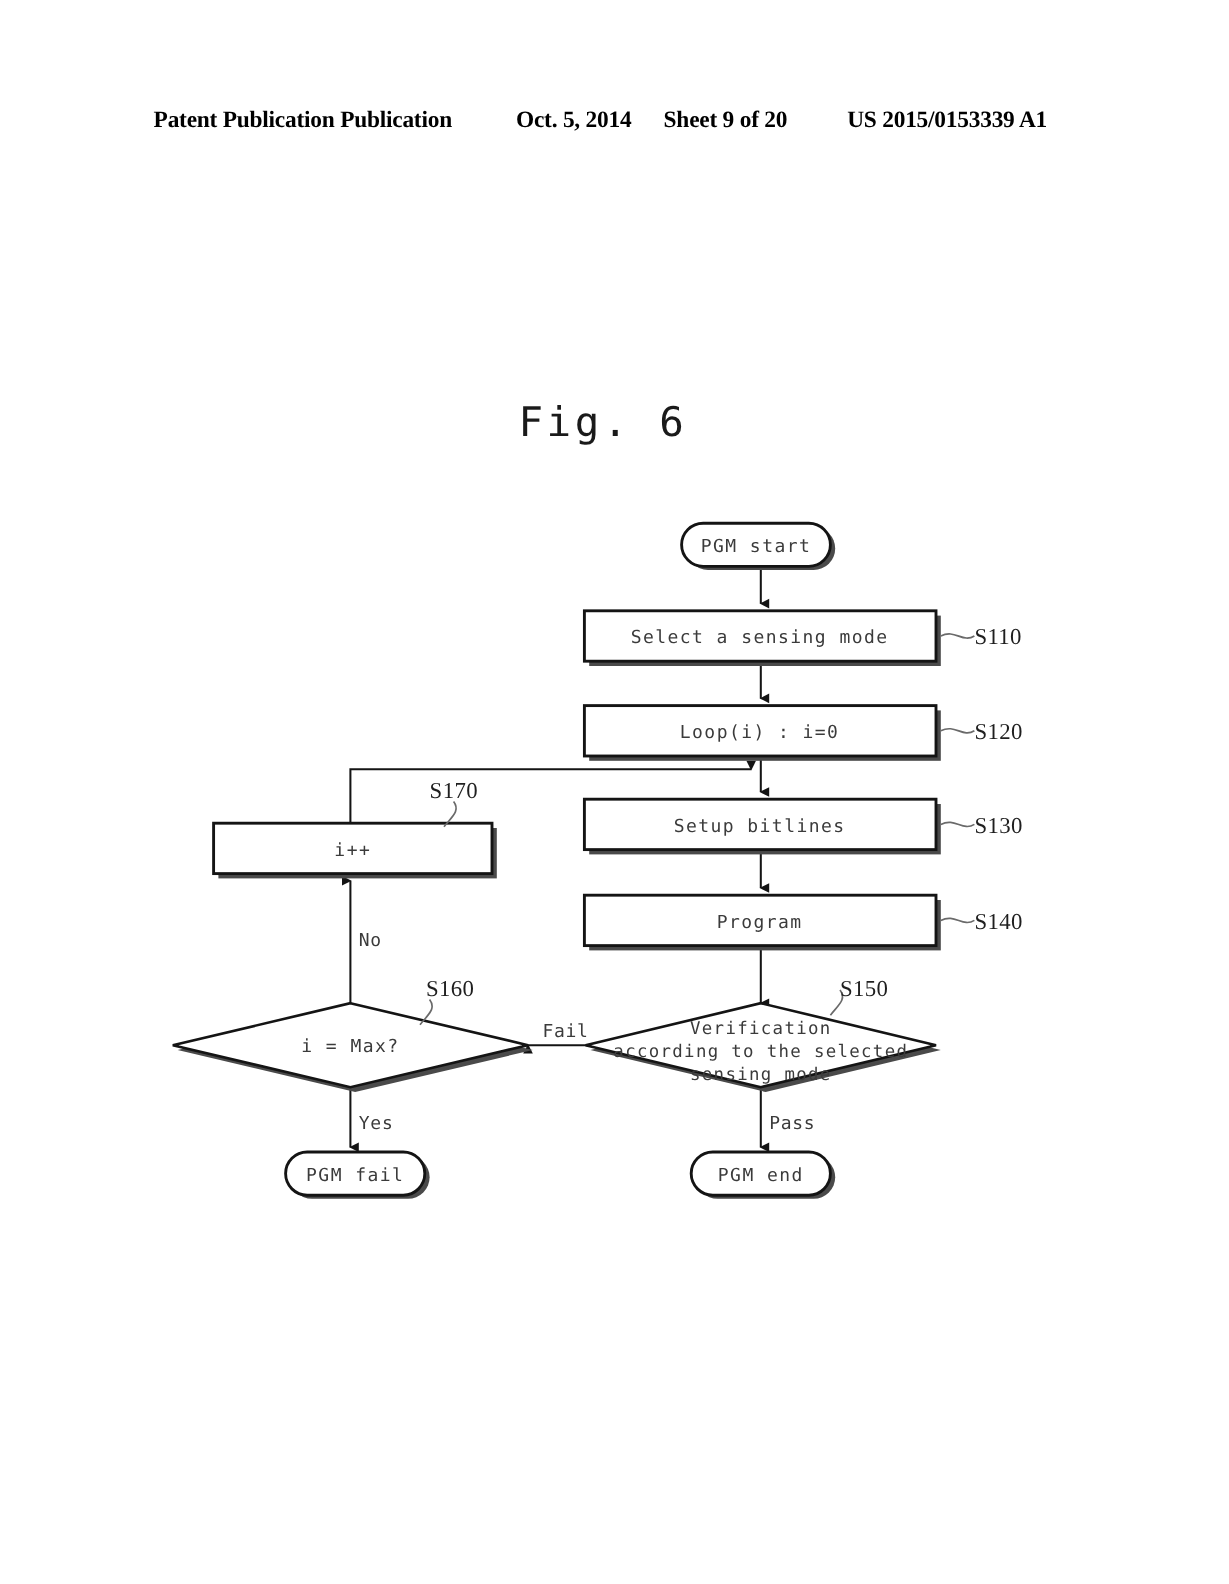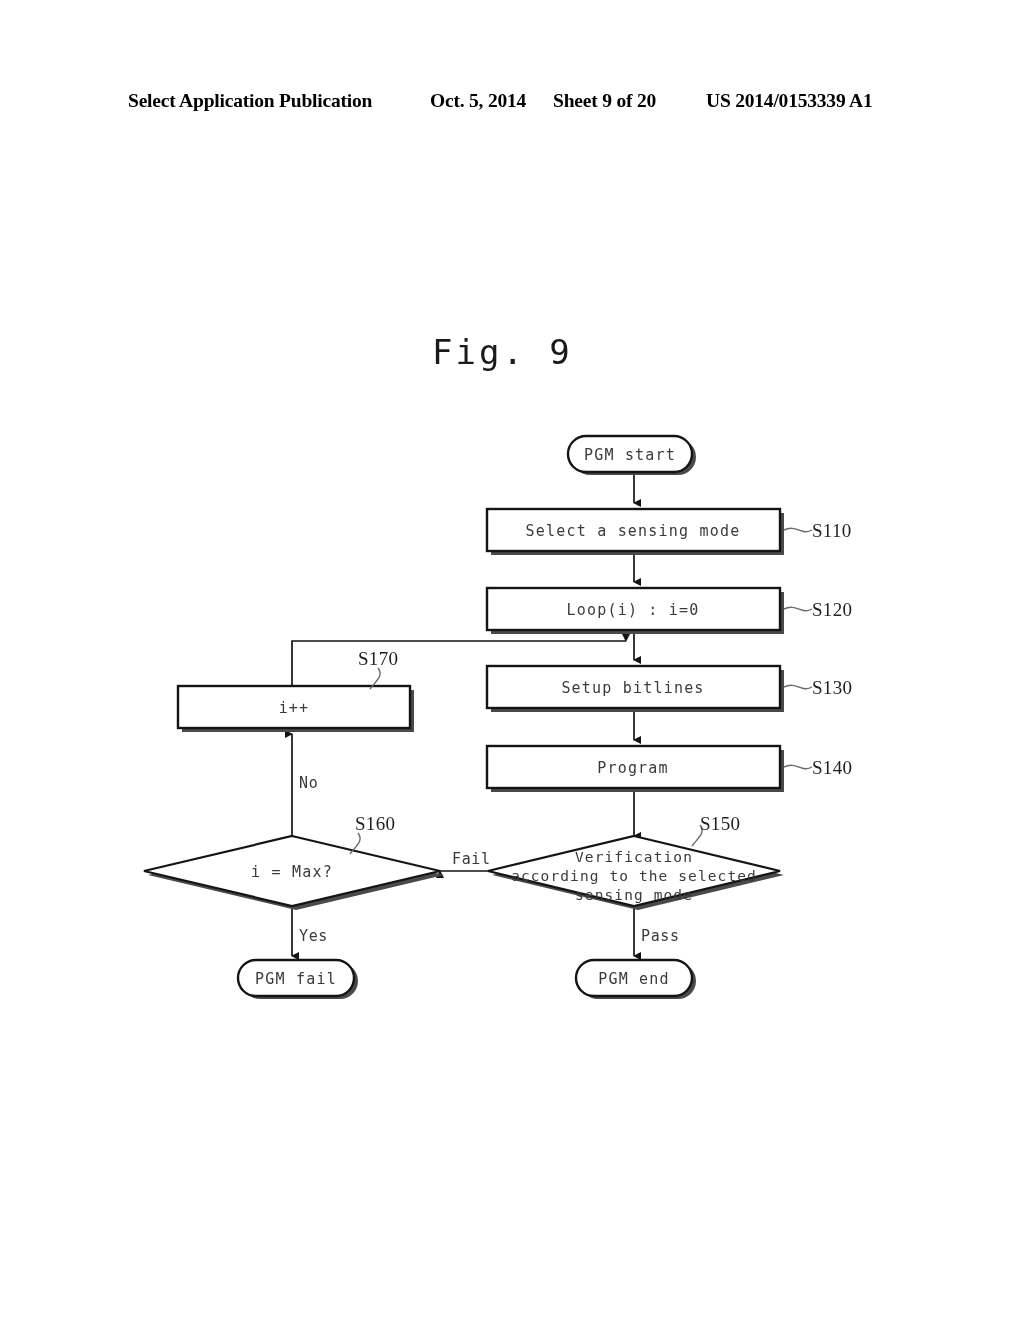--- a/index.html
+++ b/index.html
@@ -98,27 +98,27 @@
   .shape-fill { fill: #ffffff; }
   .shape-stroke { stroke: #141414; }
   .shadow { fill: #4a4a4a; }
   .edge { stroke: #141414; stroke-width: 1.7; fill: none; }
   .leader { stroke: #6a6a6a; stroke-width: 1.4; fill: none; }
 </style>
 </head>
 <body>
 
 <div class="page-header">
-  <span class="hdr-pub">Select Application Publication</span>
+  <span class="hdr-pub">Patent Publication Publication</span>
   <span class="hdr-date">Oct. 5, 2014</span>
   <span class="hdr-sheet">Sheet 9 of 20</span>
-  <span class="hdr-patno">US 2014/0153339 A1</span>
+  <span class="hdr-patno">US 2015/0153339 A1</span>
 </div>
 
-<div class="fig-title">Fig.  9</div>
+<div class="fig-title">Fig.  6</div>
 
 <svg class="canvas" viewBox="0 0 1024 1320" width="1024" height="1320" xmlns="http://www.w3.org/2000/svg">
 
   <defs>
     <marker id="arrowDown" markerWidth="10" markerHeight="10" refX="5" refY="8" orient="auto" markerUnits="userSpaceOnUse">
       <path d="M1,1 L9,1 L5,9 Z" fill="#141414"></path>
     </marker>
     <marker id="arrowUp" markerWidth="10" markerHeight="10" refX="5" refY="8" orient="auto" markerUnits="userSpaceOnUse">
       <path d="M1,1 L9,1 L5,9 Z" fill="#141414"></path>
     </marker>

